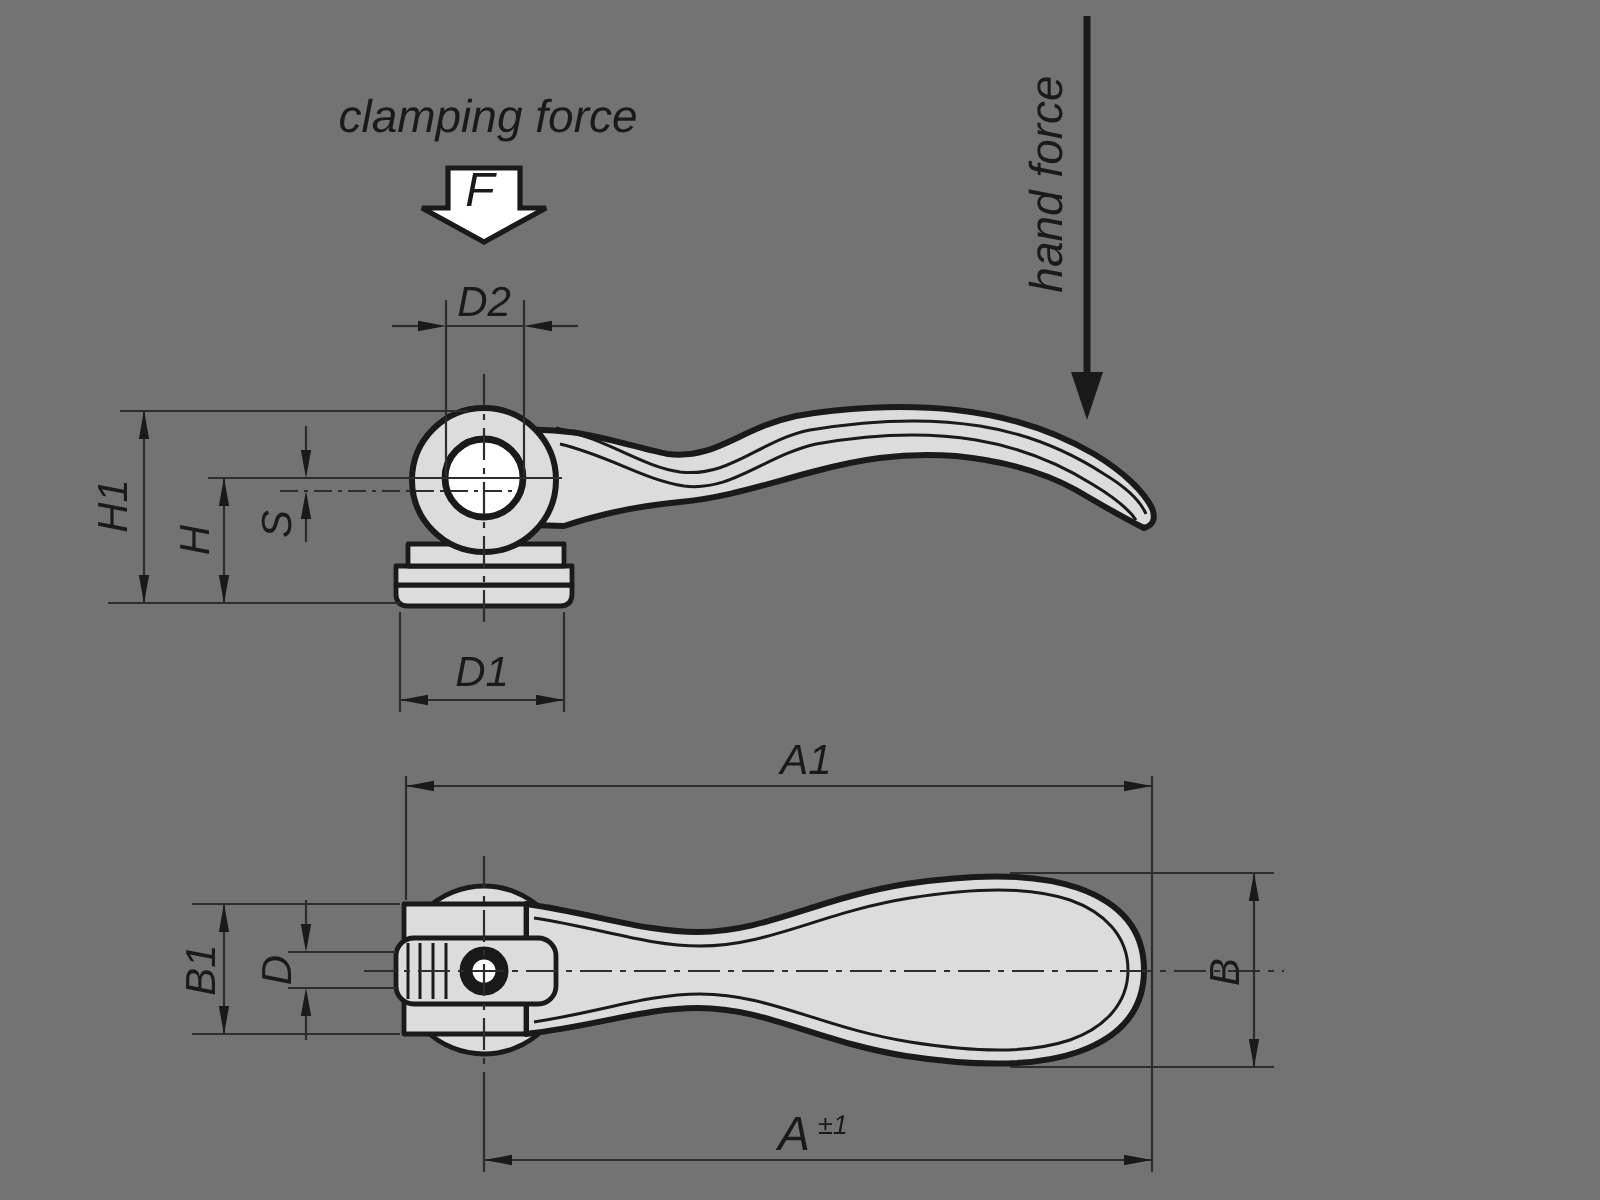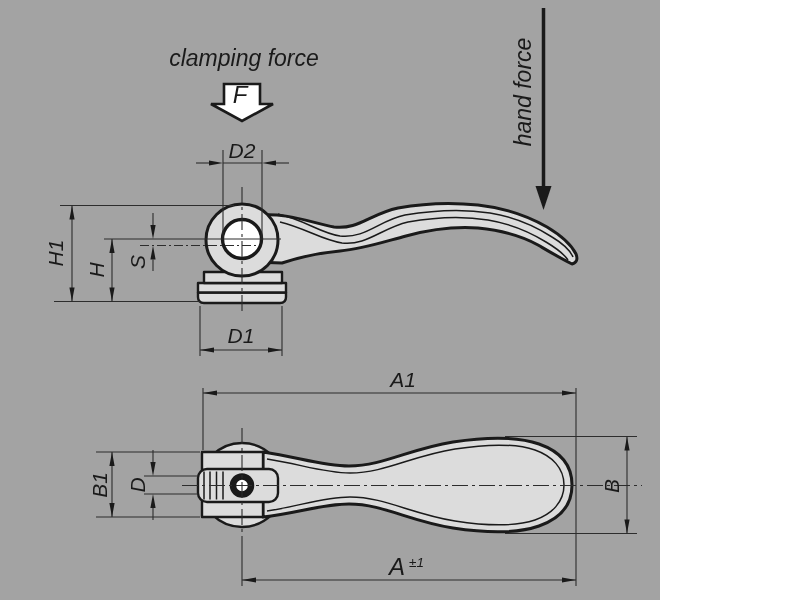--- a/index.html
+++ b/index.html
@@ -1,16 +1,16 @@
 <!DOCTYPE html>
 <html><head>
 <meta charset="utf-8">
 <style>
   html,body{margin:0;padding:0;background:#fff;}
-  .stage{position:relative;width:660px;height:600px;background:#a3a3a3;overflow:hidden;}
+  .stage{position:relative;width:800px;height:600px;background:#737373;overflow:hidden;}
   svg{display:block;}
   text{font-family:"Liberation Sans","DejaVu Sans",sans-serif;font-style:italic;font-weight:500;fill:#1a1a1a;}
   .lbl{font-size:21px;}
   .lbl-big{font-size:24px;}
   .lbl-small{font-size:13.5px;}
   .ann{font-size:23px;}
   .part{fill:#dcdcdc;stroke:#1a1a1a;stroke-width:3;stroke-linejoin:round;}
   .part2{fill:#dcdcdc;stroke:#1a1a1a;stroke-width:2.4;stroke-linejoin:round;}
   .inner{fill:none;stroke:#1a1a1a;stroke-width:1.5;}
   .hole{fill:#ffffff;stroke:#1a1a1a;stroke-width:3.4;}

